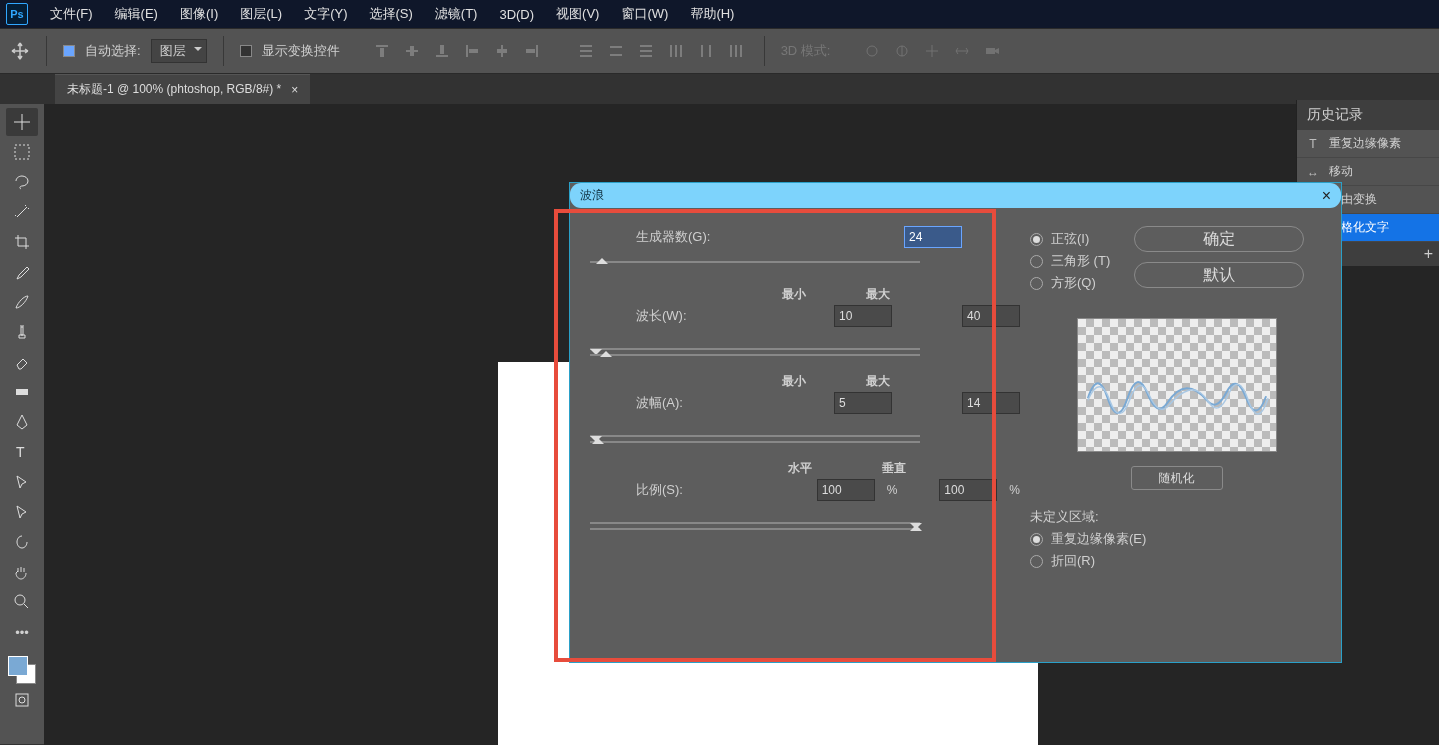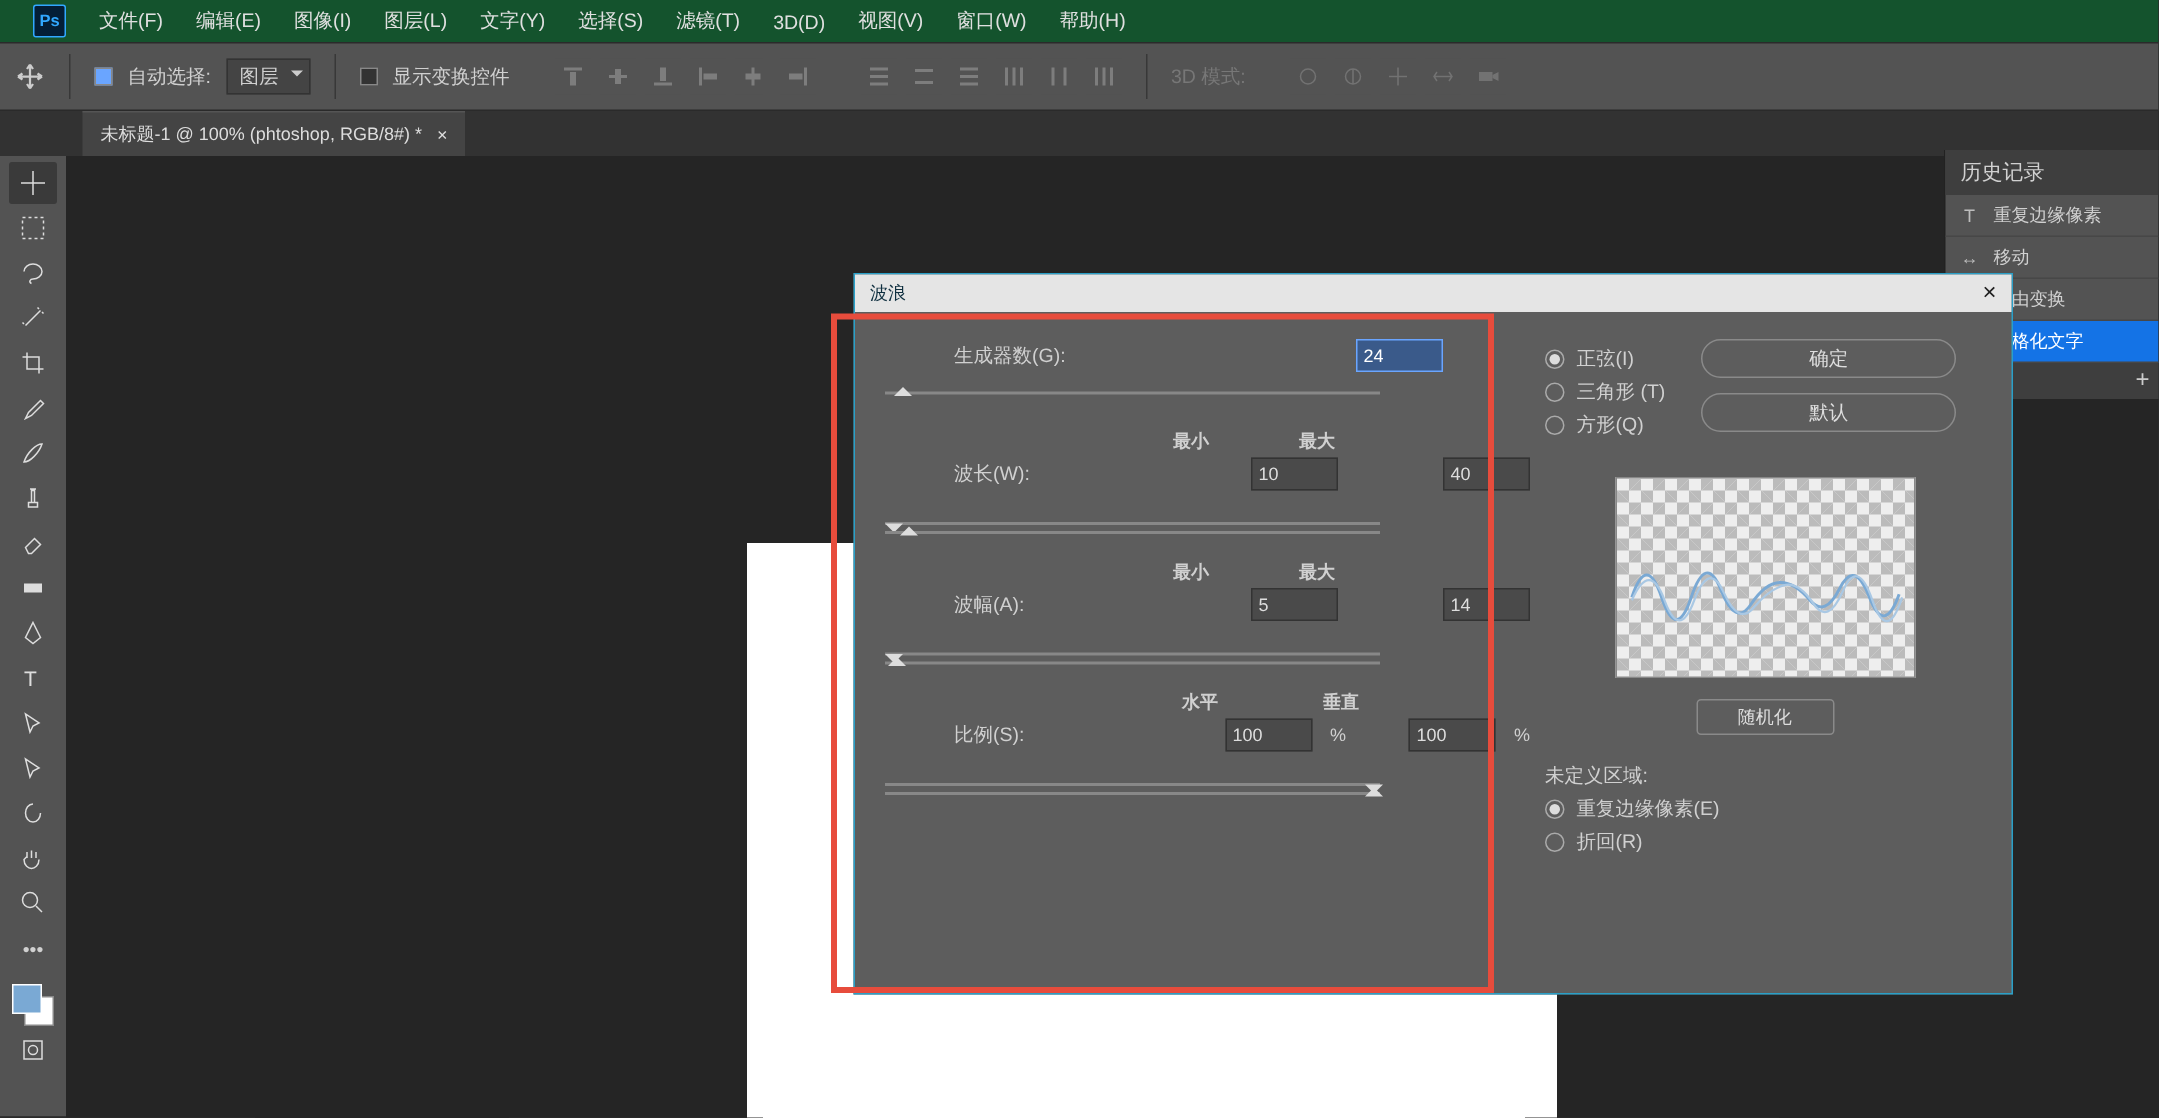--- a/index.html
+++ b/index.html
@@ -1,19 +1,19 @@
 <!DOCTYPE html>
 <html><head>
 <meta charset="utf-8">
 <style>
 * { margin:0; padding:0; box-sizing:border-box; font-family:"Microsoft YaHei",Arial,sans-serif; }
 body { background:#323232; width:1439px; height:745px; overflow:hidden; position:relative; color:#d0d0d0; font-size:13px; }
 
 
-.menubar { height:28px; background:#14532d; display:flex; align-items:center; padding-left:22px; gap:2px;text-align:center;}
+.menubar { height:28px; background:#0f172a; display:flex; align-items:center; padding-left:6px; gap:2px;text-align:center;}
 .ps-logo { width:22px; height:22px; background:#041e36; color:#31a8ff; font-weight:bold; font-size:11px; display:flex; align-items:center; justify-content:center; border:1px solid #31a8ff; border-radius:2px; margin-right:10px;}
 .menubar span { padding:4px 10px; cursor:pointer; color:#e0e0e0;}
 
 
 .optbar { height:46px; background:#535353; border-top:1px solid #2a2a2a; border-bottom:1px solid #2a2a2a; display:flex; align-items:center; padding-left:10px; gap:10px; }
 .opt-icon { width:20px; height:20px; display:flex; align-items:center; justify-content:center; color:#ccc; }
 .sep { width:1px; height:30px; background:#383838; margin:0 6px; }
 .chk { width:12px; height:12px; background:#333; border:1px solid #888; display:inline-block; vertical-align:middle; }
 .chk.on { background:#6aa5ff; }
 .droplayer { border:1px solid #333; background:#444; padding:2px 20px 2px 8px; position:relative; }
@@ -44,21 +44,21 @@
 .rpanel { position:absolute; right:0; top:100px; width:143px; background:#535353; border-left:1px solid #222;}
 .rpanel .hdr { background:#3e3e3e; padding:6px 10px; font-size:14px;}
 .hist-row { display:flex; align-items:center; gap:8px; padding:5px 8px; font-size:12px; border-bottom:1px solid #474747;}
 .hist-row.sel { background:#1473e6; color:#fff;}
 .hist-ico { width:16px; height:16px; display:flex; align-items:center; justify-content:center; opacity:.85;}
 .addbar { height:24px; background:#3e3e3e; display:flex; justify-content:flex-end; align-items:center; padding-right:6px;}
 .addbar span { font-size:16px; color:#ccc;}
 
 
 .dialog { position:absolute; left:569px; top:182px; width:773px; height:481px; background:#5d5d5d; border:1px solid #2aa0c8;}
-.dlg-title { height:25px; background:#e5e5e5; color:#103040; font-size:12px; padding:4px 10px; display:flex; justify-content:space-between; align-items:center;}
+.dlg-title { height:25px; background:#7dd3fc; color:#103040; font-size:12px; padding:4px 10px; display:flex; justify-content:space-between; align-items:center;border-radius:11px;}
 .dlg-title .x { color:#222; cursor:pointer; font-size:16px;}
 .dlg-body { position:relative; height:455px; padding:18px 18px 10px 20px; display:flex; }
 .col-left { width:430px; }
 .col-right { flex:1; padding-left:10px;}
 
 .redbox { position:absolute; left:-16px; top:1px; width:442px; height:453px; border:4px solid #e74c3c; pointer-events:none;}
 
 .row { display:flex; align-items:center; margin-bottom:6px; font-size:13px;margin-left:46px;}
 .lbl { width:120px; }
 .numin { width:58px; height:22px; background:#4a4a4a; border:1px solid #333; color:#ddd; padding:2px 4px; font-size:12px;}
@@ -72,21 +72,21 @@
 .track { position:absolute; top:7px; left:0; right:0; height:2px; background:#888;}
 .thumb { position:absolute; top:1px; width:0; height:0; border:6px solid transparent;}
 .thumb.up { border-bottom-color:#ddd; top:-2px;}
 .thumb.down { border-top-color:#ddd; top:8px;}
 .slider.dbl .track2 { position:absolute; top:13px; left:0; right:0; height:2px; background:#888;}
 
 .radio-row { display:flex; align-items:center; gap:8px; margin:4px 0; font-size:13px;}
 .radio { width:13px; height:13px; border:1px solid #aaa; border-radius:50%; display:inline-flex; align-items:center; justify-content:center;}
 .radio.on:after { content:""; width:7px; height:7px; background:#ddd; border-radius:50%;}
 
-.btn { width:170px; height:26px; border:1px solid #8a8a8a; border-radius:14px; background:transparent; color:#ddd; display:flex; align-items:center; justify-content:center; margin-bottom:10px; cursor:pointer; font-size:13px;}
+.btn { width:170px; height:26px; border:1px solid #8a8a8a; border-radius:14px; background:transparent; color:#ddd; display:flex; align-items:center; justify-content:center; margin-bottom:10px; cursor:pointer; font-size:16px;}
 
 .preview { width:200px; height:134px; margin:20px auto 14px;
   background-image:
     linear-gradient(45deg,#bbb 25%,transparent 25%),
     linear-gradient(-45deg,#bbb 25%,transparent 25%),
     linear-gradient(45deg,transparent 75%,#bbb 75%),
     linear-gradient(-45deg,transparent 75%,#bbb 75%);
   background-size:16px 16px;
   background-position:0 0,0 8px,8px -8px,-8px 0;
   background-color:#eee;

